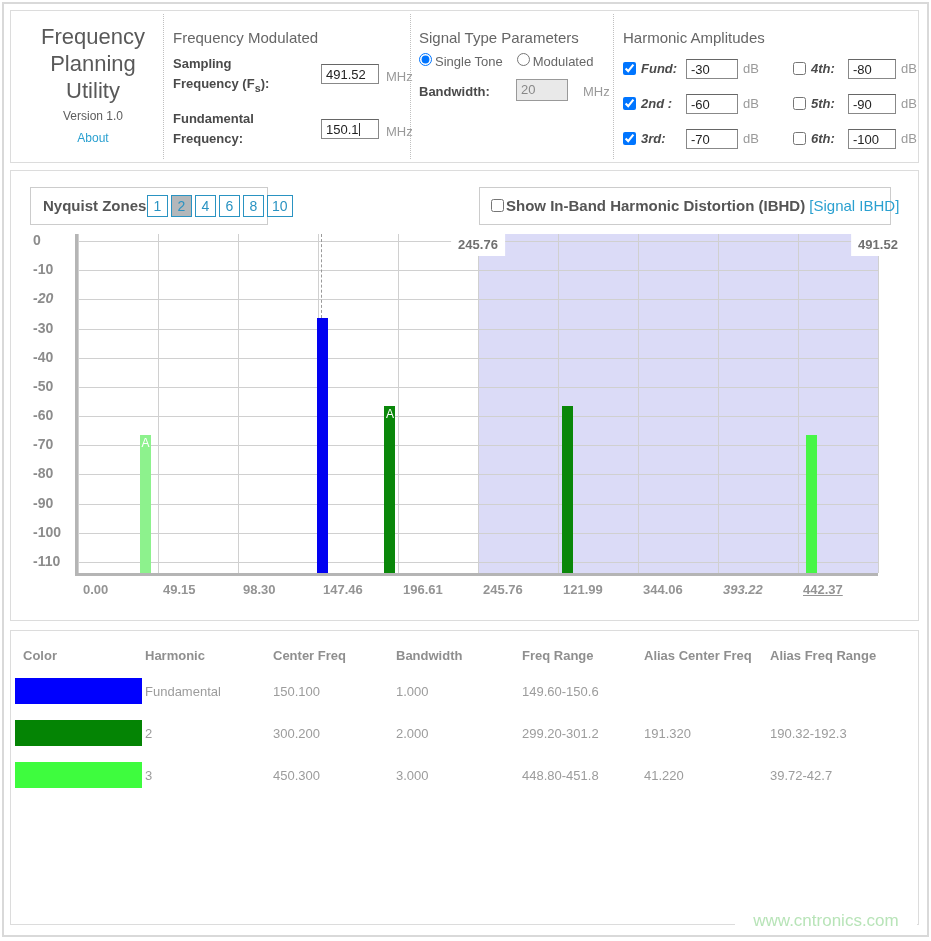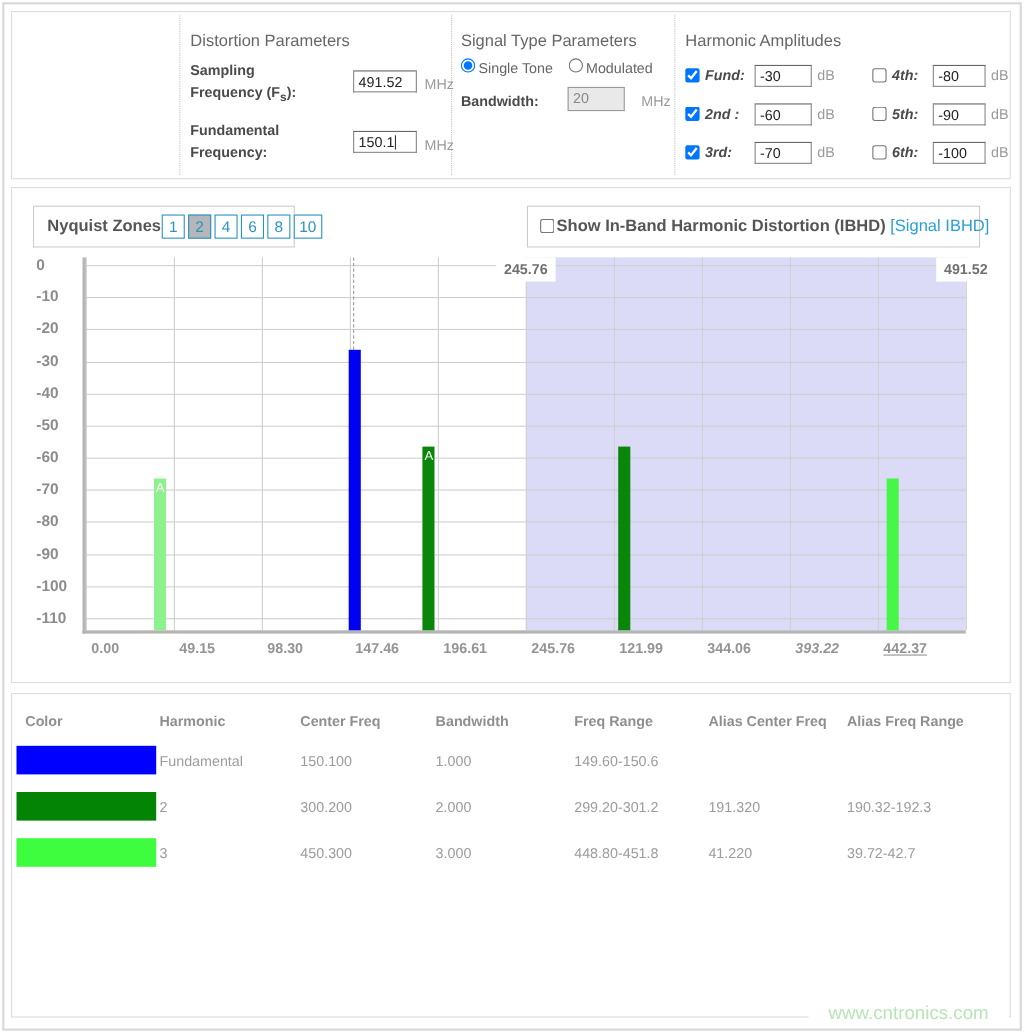--- a/index.html
+++ b/index.html
@@ -68,25 +68,30 @@
   .watermark { position:absolute; left:735px; top:908px; width:182px; height:26px; line-height:26px;
                background:#fff; color:#b8e4b8; font-size:17px; text-align:center; z-index:20; }
 </style>
 </head>
 <body>
 
 <div class="page">
   <div class="outer-border"></div>
 
   <div class="box header-box">
+    <div class="title-block">
+      <div class="app-title">Frequency Planning Utility</div>
+      <div class="version">Version 1.0</div>
+      <a class="about">About</a>
+    </div>
     <div class="vsep" style="left:152px"></div>
     <div class="vsep" style="left:399px"></div>
     <div class="vsep" style="left:602px"></div>
 
-    <div class="panel-title" style="left:162px; top:18px">Distortion Parameters</div>
+    <div class="panel-title" style="left:162px; top:18px">Frequency Modulated</div>
     <div class="lbl" style="left:162px; top:45px">Sampling</div>
     <div class="lbl" style="left:162px; top:65px"><span>Frequency (F</span><sub>s</sub><span>):</span></div>
     <div class="tinput" style="left:310px; top:53px; width:58px"><span>491.52</span></div>
     <div class="unit" style="left:375px; top:58px">MHz</div>
     <div class="lbl" style="left:162px; top:100px">Fundamental</div>
     <div class="lbl" style="left:162px; top:120px"><span>Frequency:</span></div>
     <div class="tinput" style="left:310px; top:108px; width:58px"><span>150.1</span><span class="caret"></span></div>
     <div class="unit" style="left:375px; top:113px">MHz</div>
 
     <div class="panel-title" style="left:408px; top:18px">Signal Type Parameters</div>
@@ -174,21 +179,21 @@
         <div class="hgrid" style="left: 67px; top: 245px; width: 800px; height: 1px;"></div>
         <div class="hgrid" style="left: 67px; top: 274px; width: 800px; height: 1px;"></div>
         <div class="hgrid" style="left: 67px; top: 303px; width: 800px; height: 1px;"></div>
         <div class="hgrid" style="left: 67px; top: 333px; width: 800px; height: 1px;"></div>
         <div class="hgrid" style="left: 67px; top: 362px; width: 800px; height: 1px;"></div>
         <div class="hgrid" style="left: 67px; top: 391px; width: 800px; height: 1px;"></div>
         <div class="axis" style="left: 64px; top: 63px; width: 3px; height: 342px;"></div>
         <div class="axis" style="left: 64px; top: 402px; width: 803px; height: 3px;"></div>
         <div class="ylab" style="left: 22px; top: 61px;">0</div>
         <div class="ylab" style="left: 22px; top: 90px;">-10</div>
-        <div class="ylab" style="left: 22px; top: 119px;">-20</div>
+        <div class="ylab" style="left: 22px; top: 119px; font-style: italic;">-20</div>
         <div class="ylab" style="left: 22px; top: 149px;">-30</div>
         <div class="ylab" style="left: 22px; top: 178px;">-40</div>
         <div class="ylab" style="left: 22px; top: 207px;">-50</div>
         <div class="ylab" style="left: 22px; top: 236px;">-60</div>
         <div class="ylab" style="left: 22px; top: 265px;">-70</div>
         <div class="ylab" style="left: 22px; top: 294px;">-80</div>
         <div class="ylab" style="left: 22px; top: 324px;">-90</div>
         <div class="ylab" style="left: 22px; top: 353px;">-100</div>
         <div class="ylab" style="left: 22px; top: 382px;">-110</div>
         <div class="xlab" style="left: 72px; top: 411px;">0.00</div>

